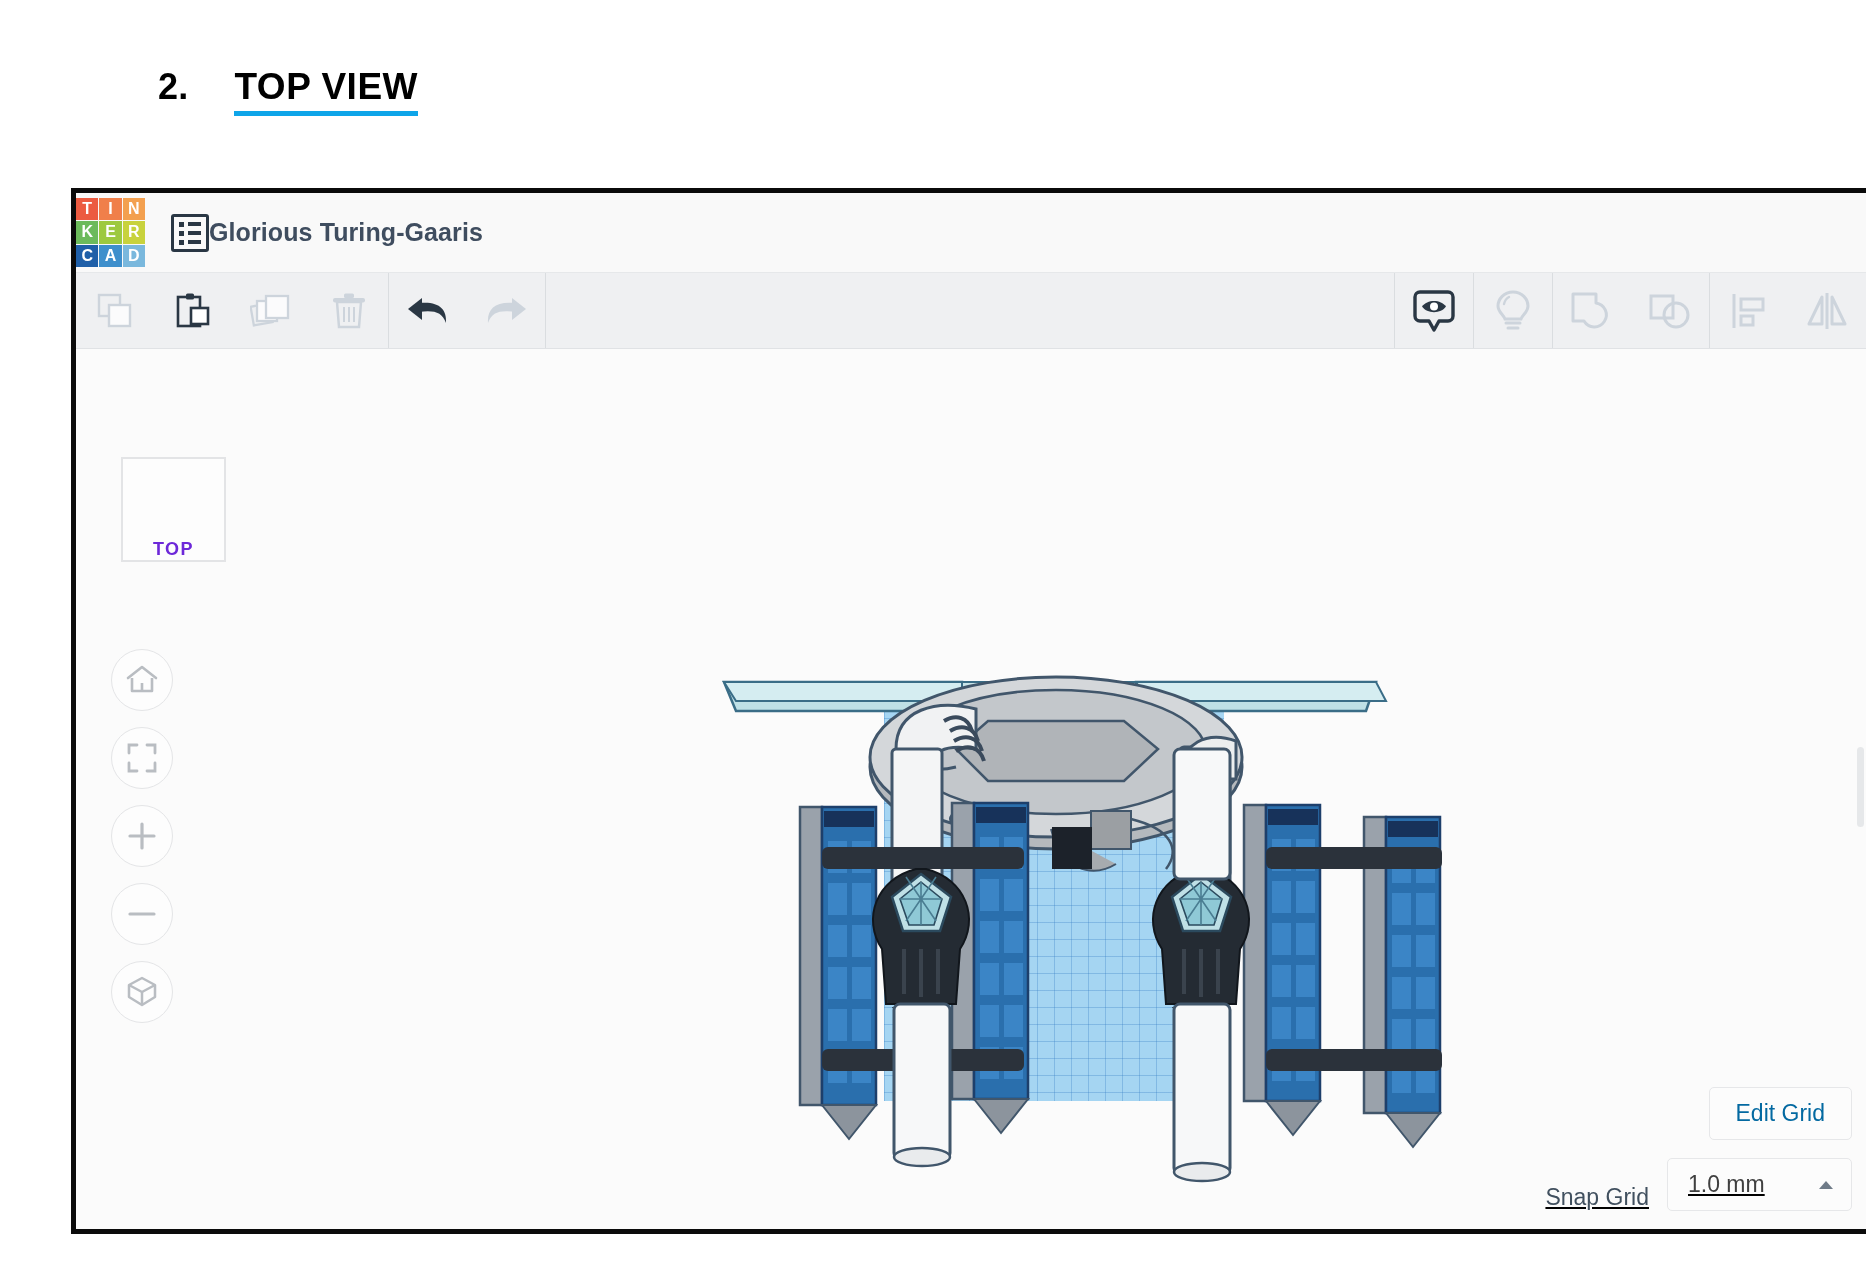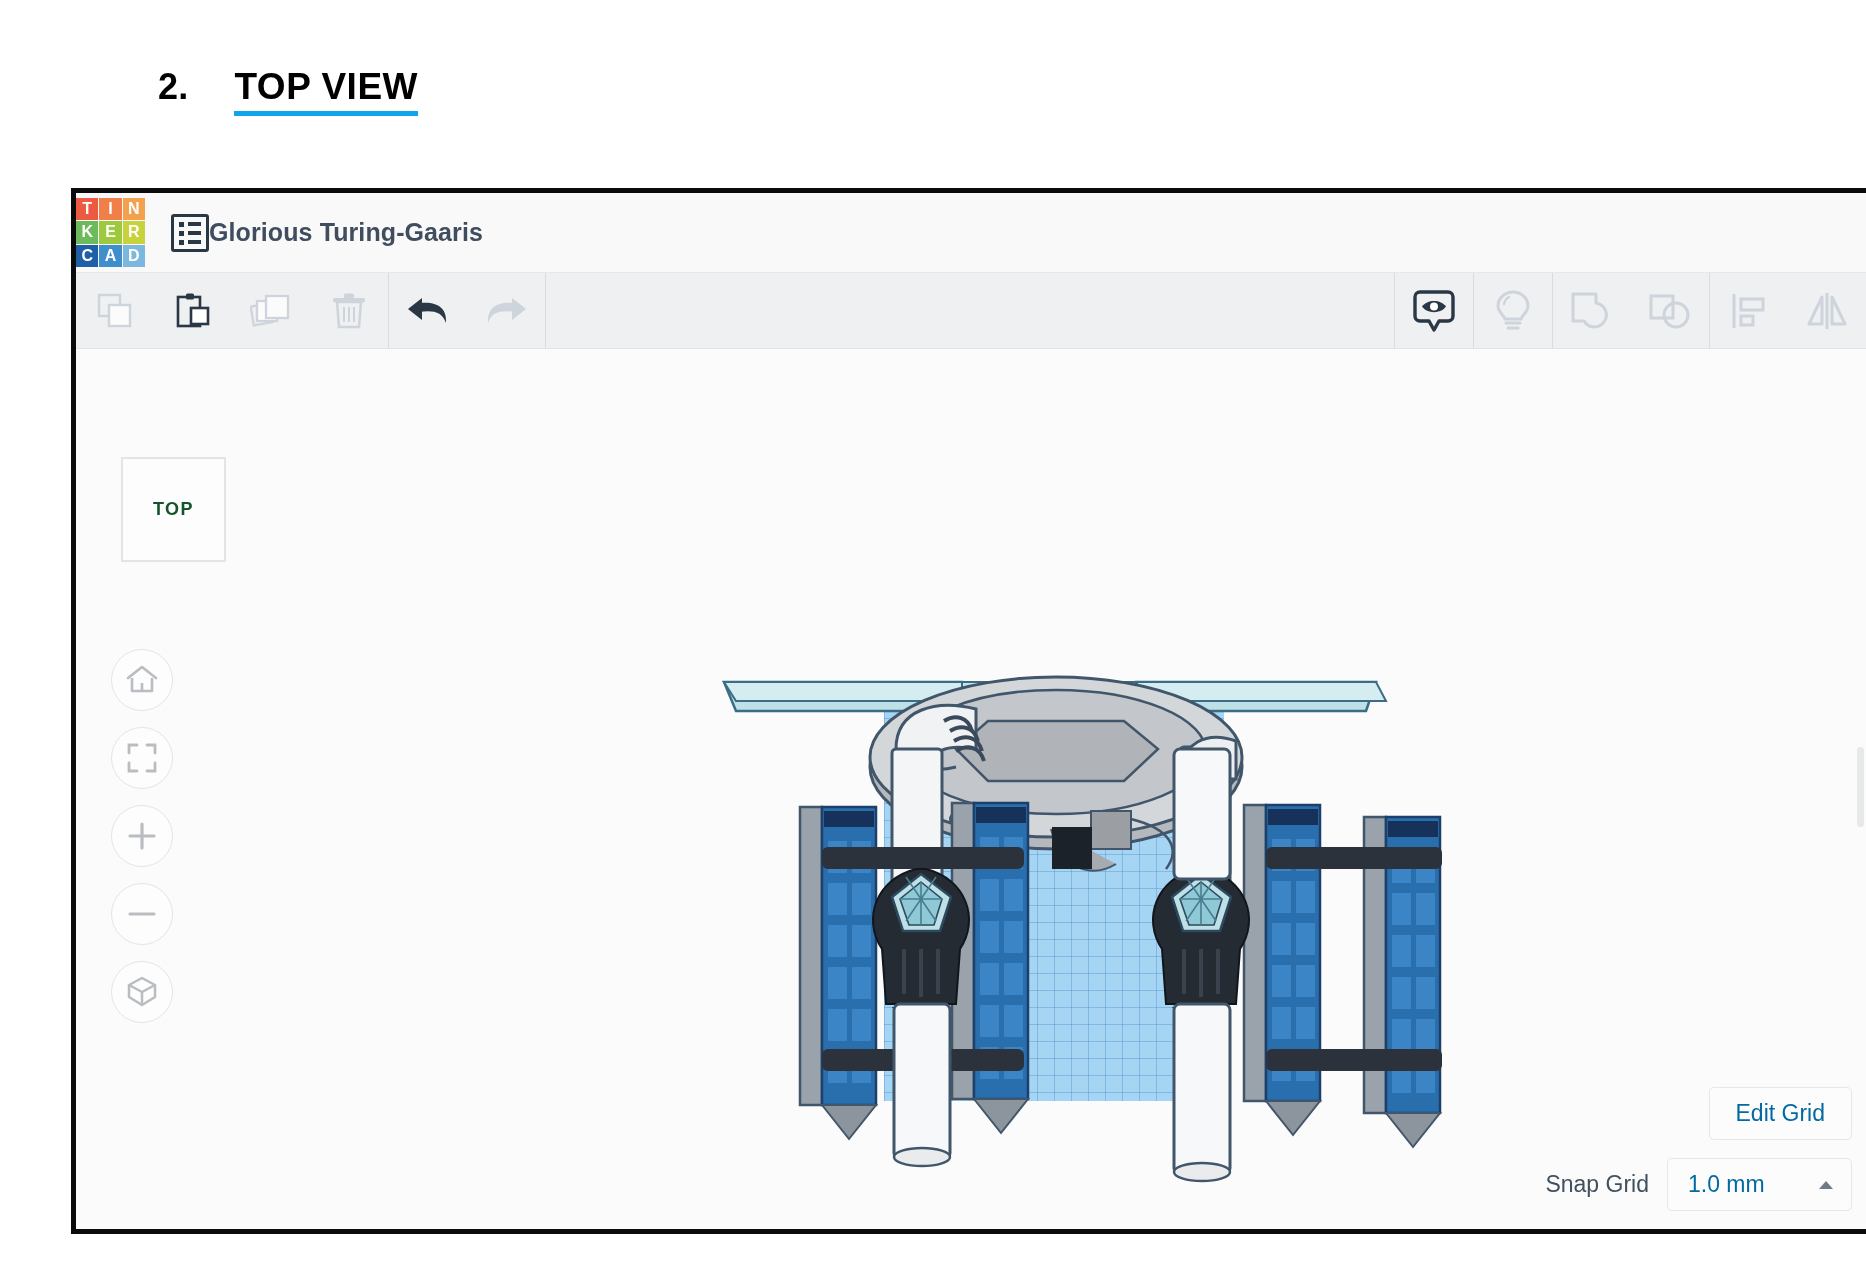--- a/index.html
+++ b/index.html
@@ -104,22 +104,22 @@
     background: #fbfbfb;
     overflow: hidden;
   }
 
   
   .viewcube {
     position: absolute; left: 45px; top: 108px;
     width: 105px; height: 105px;
     border: 2px solid #e3e4e6;
     background: #fdfdfd;
-    display: flex; align-items: center; justify-content: center;
-    font-size: 18px; font-weight: bold; color: #14532d;
+    display: flex; align-items: flex-end; justify-content: center;
+    font-size: 18px; font-weight: bold; color: #6d28d9;
     letter-spacing: 1.5px;
   }
 
   
   .navcol {
     position: absolute; left: 35px; top: 300px;
     display: flex; flex-direction: column; gap: 16px;
   }
   .navbtn {
     width: 62px; height: 62px; border-radius: 50%;
@@ -148,28 +148,28 @@
     position: absolute; right: 14px; bottom: 18px;
     display: flex; flex-direction: column; align-items: flex-end; gap: 18px;
   }
   .edit-grid-btn {
     padding: 12px 26px;
     border: 1px solid #e6e7e9;
     border-radius: 5px;
     background: #fcfcfc;
     font-size: 23px; color: #0369a1;
   }
-  .snap-row { display: flex; align-items: center; gap: 18px; }
+  .snap-row { display: flex; align-items: flex-end; gap: 18px; text-decoration: underline; }
   .snap-label { font-size: 23px; color: #41505f; }
   .snap-select {
     padding: 12px 18px 12px 20px;
     border: 1px solid #e6e7e9;
     border-radius: 5px;
     background: #fcfcfc;
-    font-size: 23px; color: #0369a1;
+    font-size: 23px; color: #404040;
     display: flex; align-items: center; gap: 54px;
     min-width: 185px;
   }
   .caret-up {
     width: 0; height: 0;
     border-left: 7px solid transparent;
     border-right: 7px solid transparent;
     border-bottom: 8px solid #6f7b88;
   }
 

